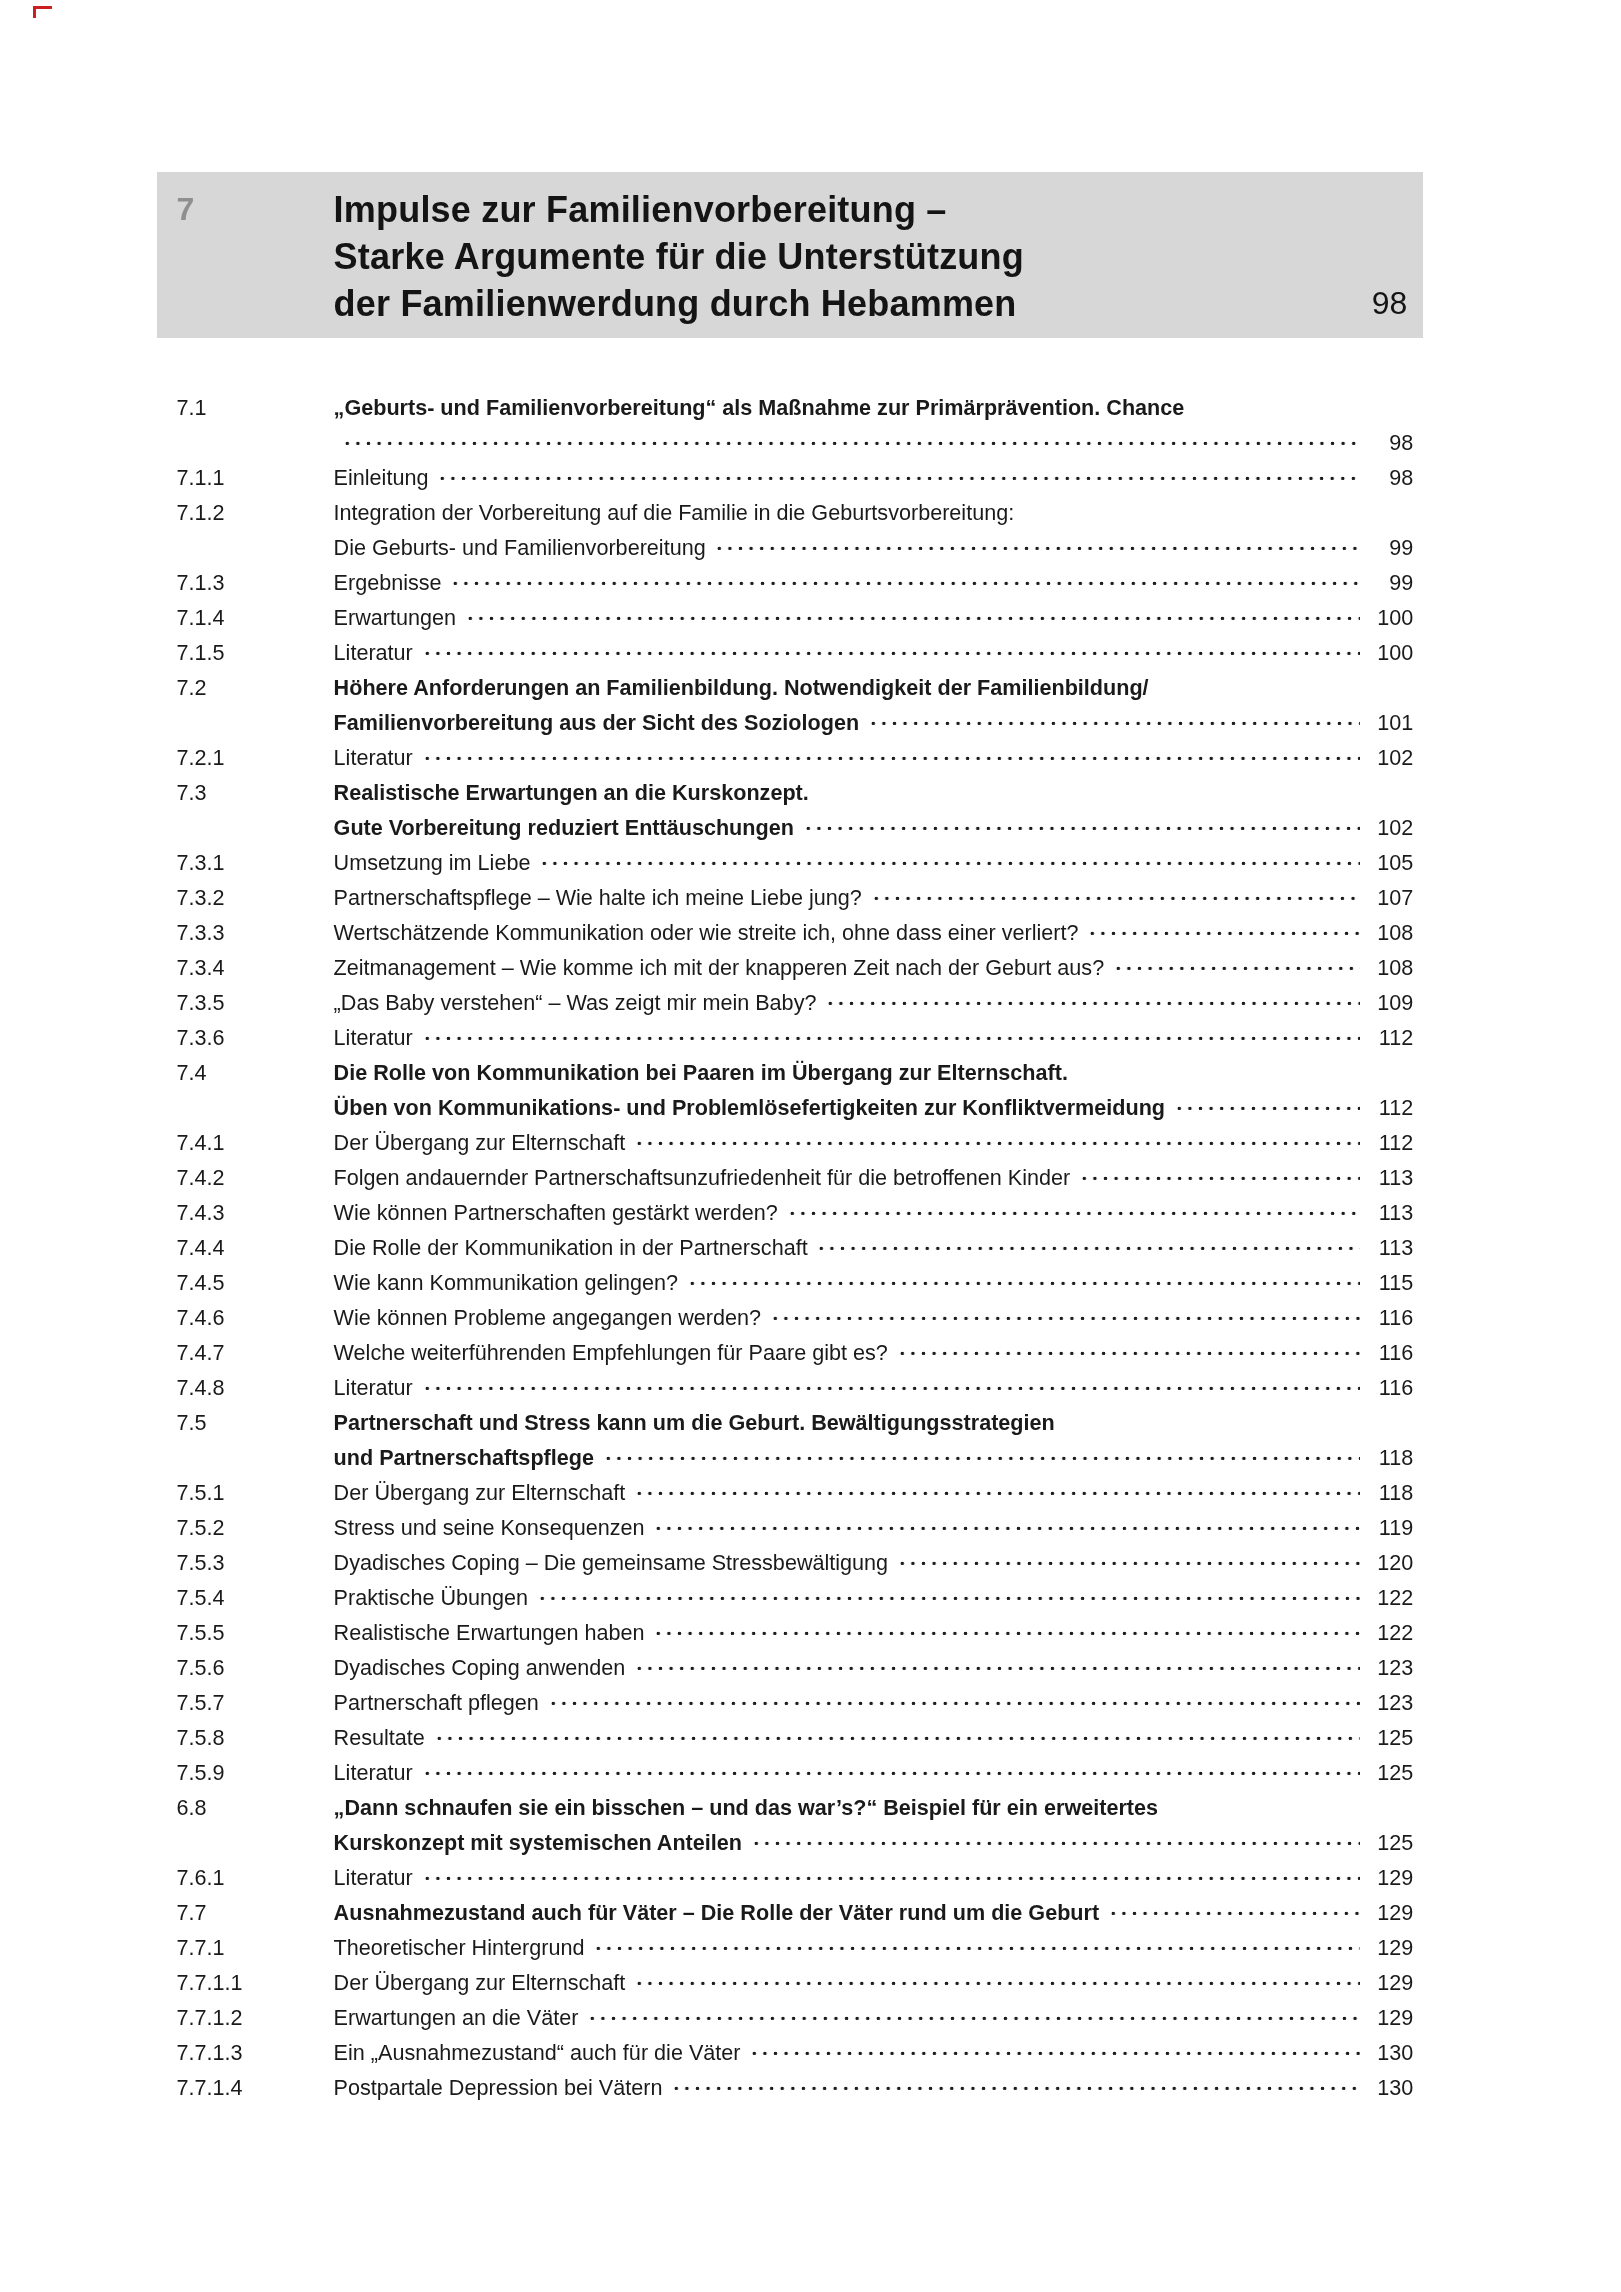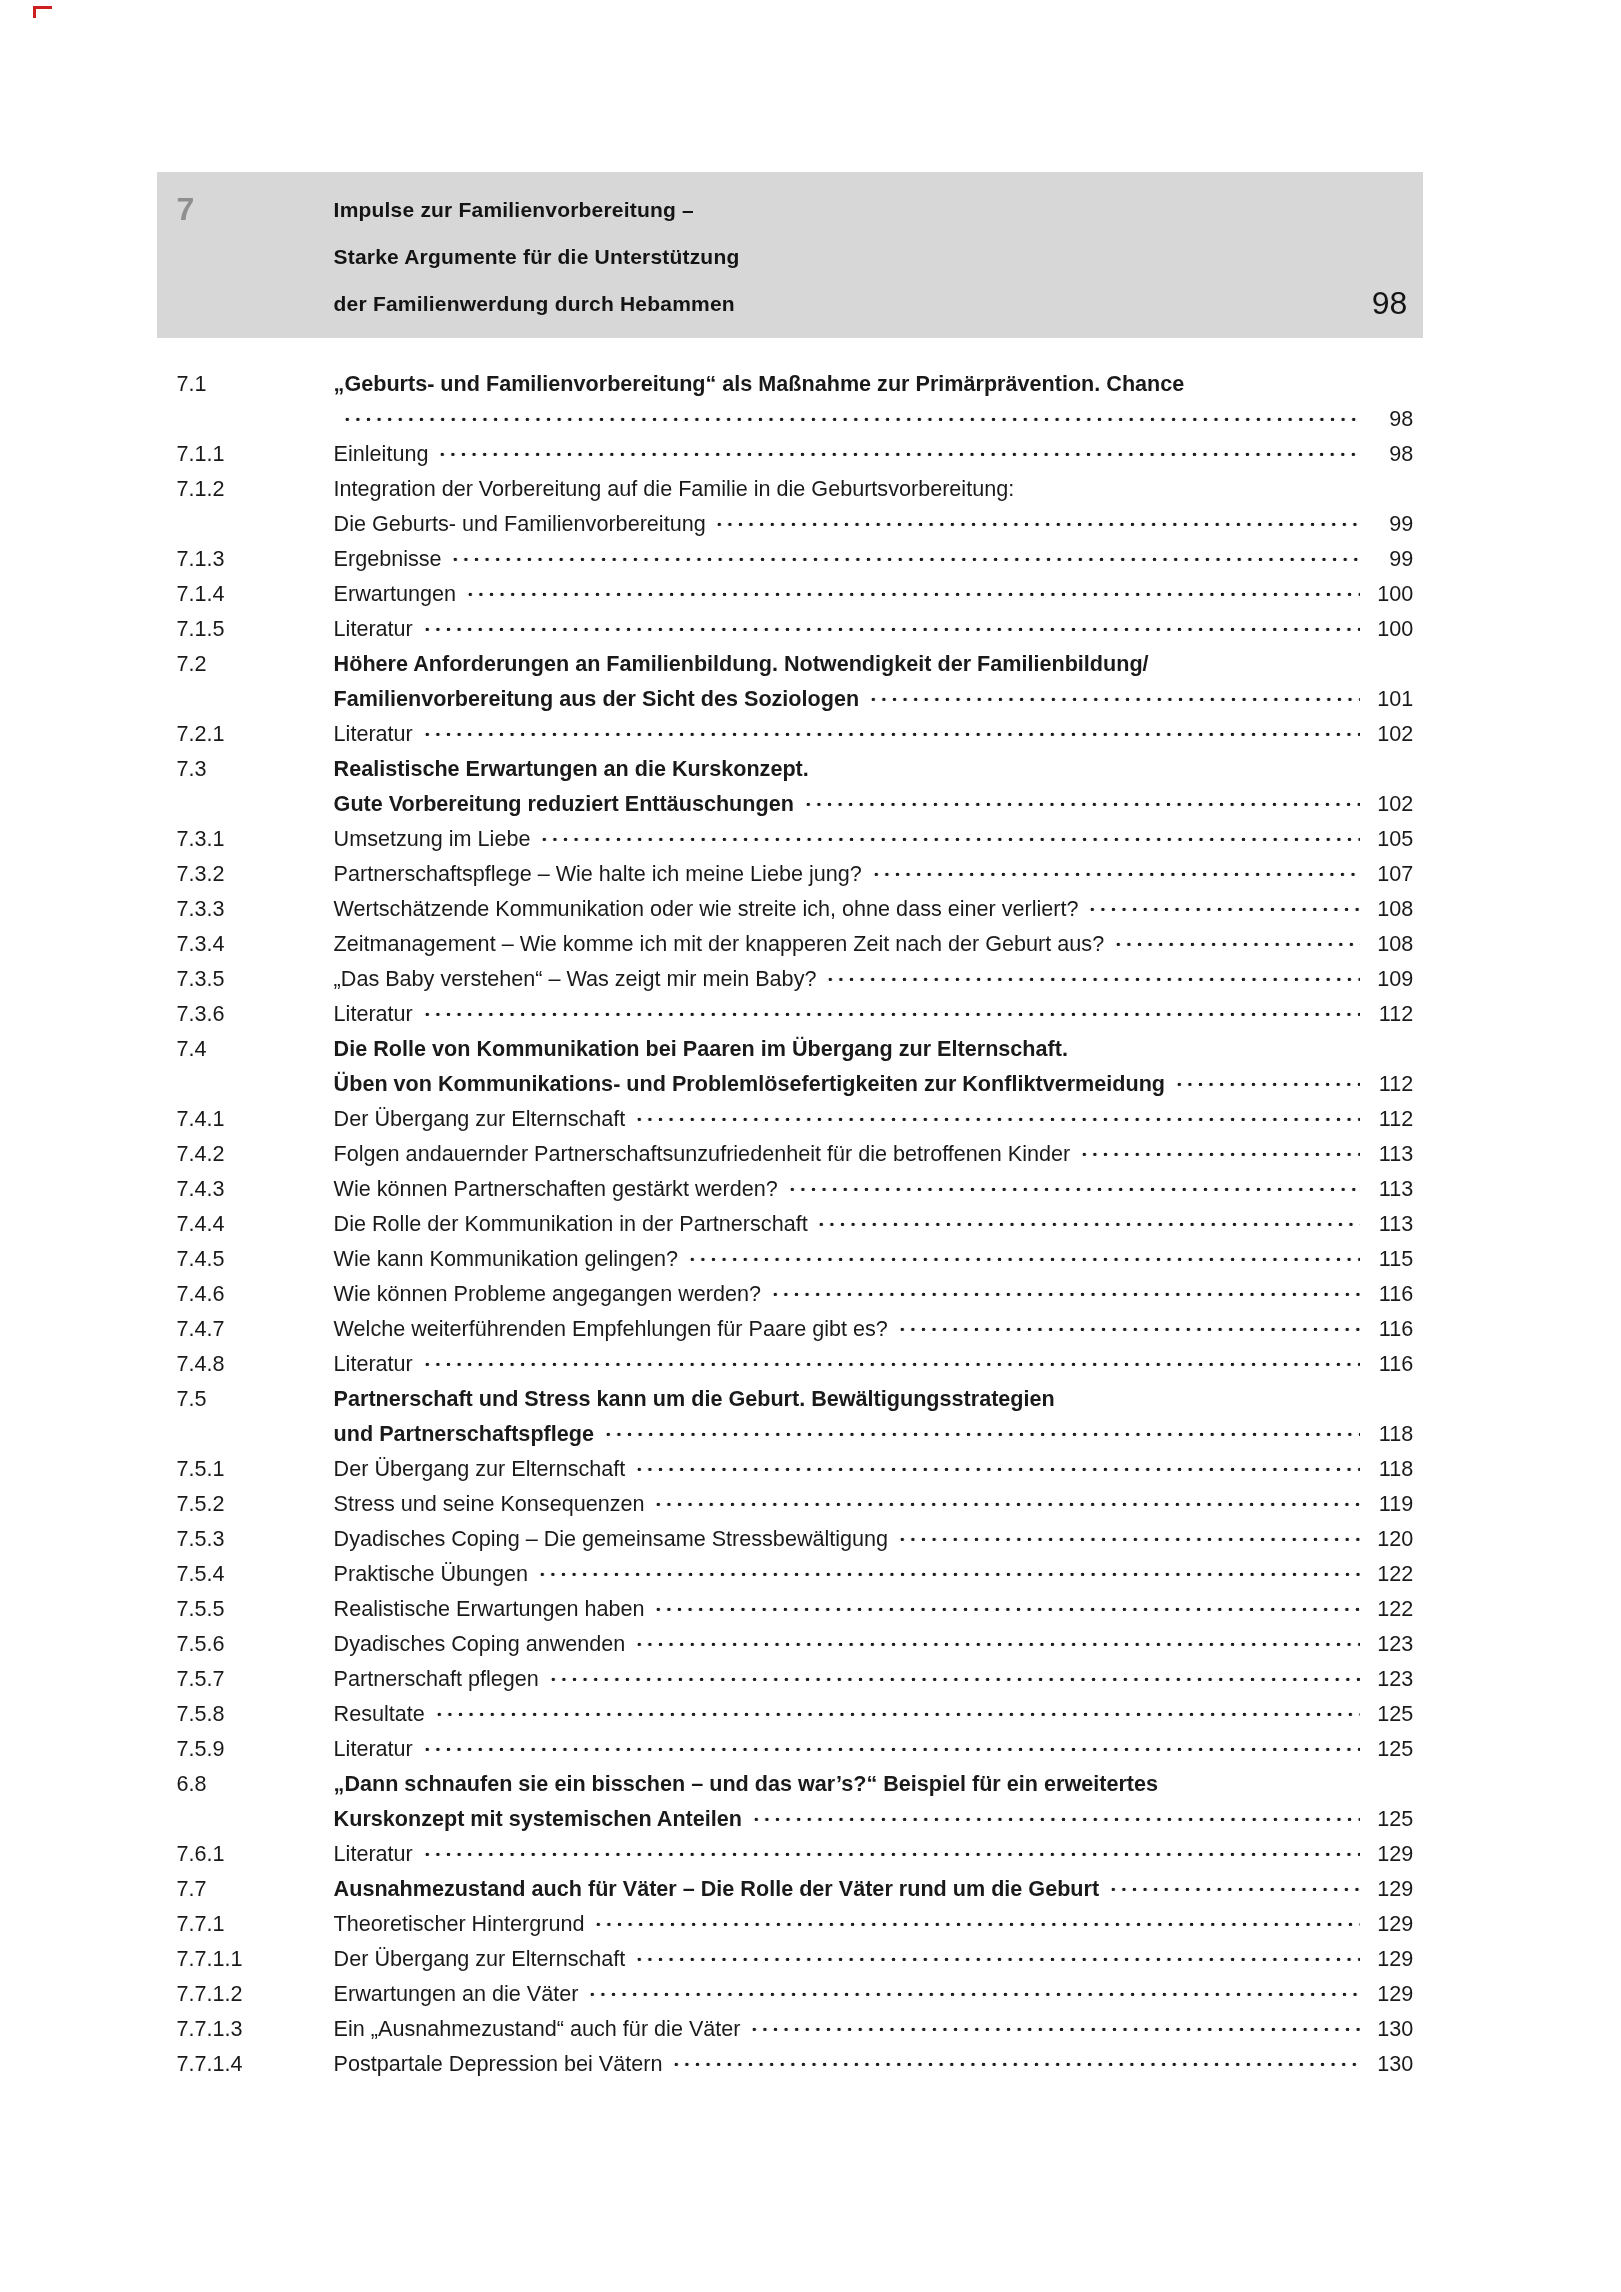--- a/index.html
+++ b/index.html
@@ -34,35 +34,35 @@
     padding: 13.7px 15.7px 11.8px 19.6px;
     box-sizing: border-box;
   }
   .ch-num {
     font-size: 32px;
     font-weight: 700;
     line-height: 47px;
     color: #8f8f8f;
   }
   .ch-title {
-    font-size: 21px;
+    font-size: 36px;
     font-weight: 700;
     line-height: 47px;
     letter-spacing: 0.2px;
     color: #141414;
   }
   .ch-page {
     font-size: 32px;
     font-weight: 400;
     line-height: 47px;
     align-self: end;
     color: #141414;
     padding-left: 29px;
   }
-  .toc { margin-top: 28px; }
+  .toc { margin-top: 52px; }
   .row {
     display: grid;
     grid-template-columns: 157px 1fr;
     padding-left: 19.6px;
     padding-right: 9.8px;
     box-sizing: border-box;
   }
   .num {
     font-size: 21.6px;
     line-height: 35px;

